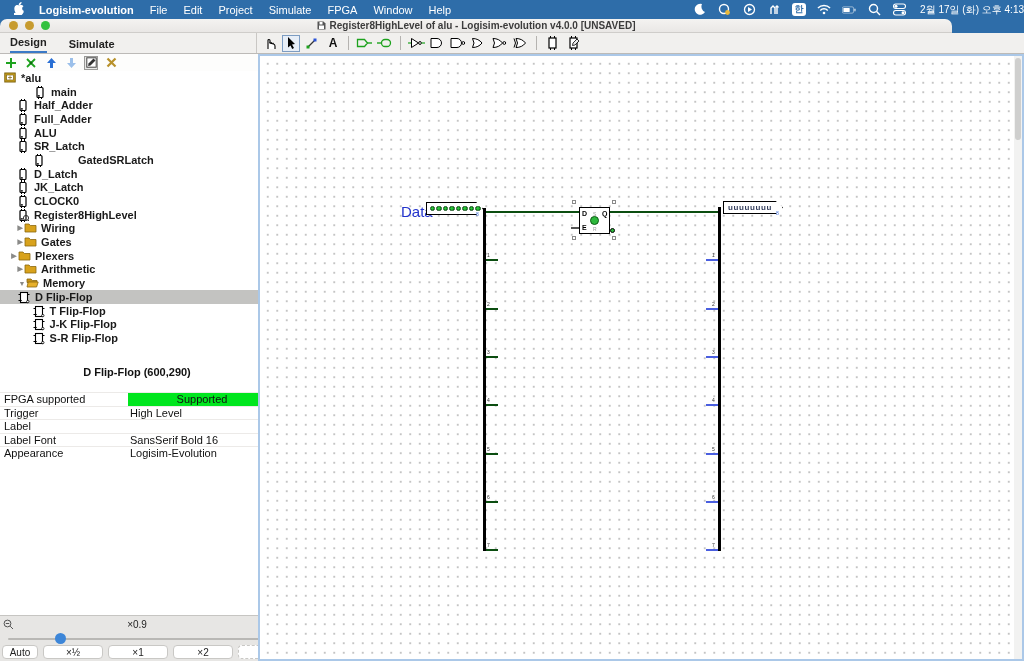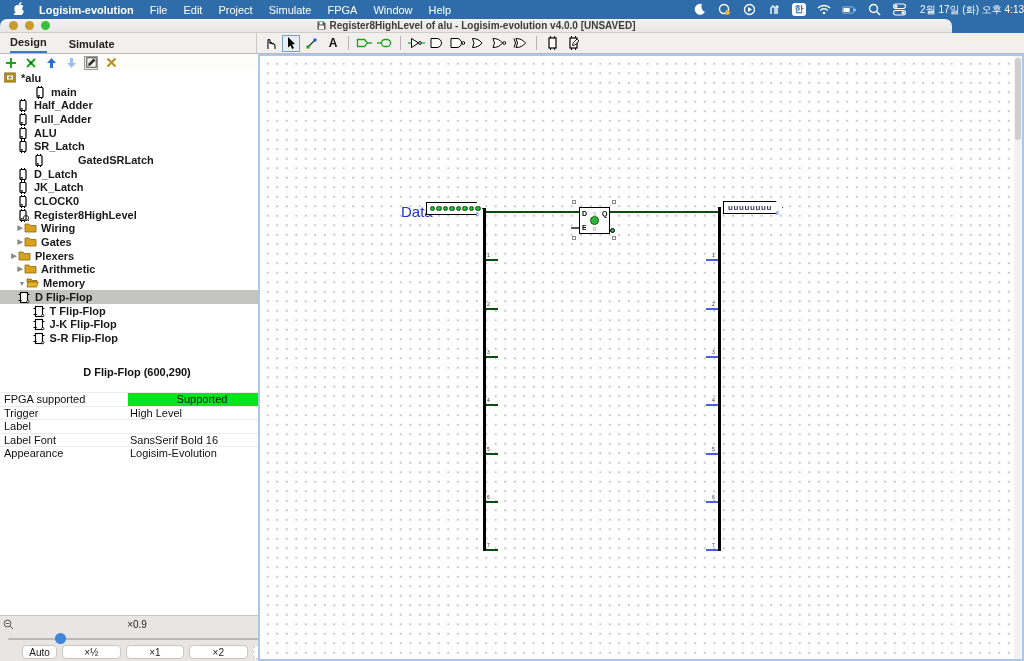--- a/index.html
+++ b/index.html
@@ -629,21 +629,21 @@
             <line x1="2.8" y1="4.5" x2="6.2" y2="4.5" stroke="#555"></line>
             <line x1="4.5" y1="2.8" x2="4.5" y2="6.2" stroke="#555"></line>
           </svg>
       </span>
     </div>
     <div class="sliderrow">
       <div class="slider-track"></div>
       <div class="slider-thumb" id="slider-thumb" style="left: calc(20% - 5px);"></div>
     </div>
     <div class="btnrow" id="zoom-buttons">
-        <button class="zbtn" style="width: 36px; margin-left: 20px;">Auto</button>
+        <button class="zbtn" style="width: 36px;">Auto</button>
         <button class="zbtn" style="width: 60px;">×½</button>
         <button class="zbtn" style="width: 60px;">×1</button>
         <button class="zbtn" style="width: 60px;">×2</button>
         <span class="zbtn dashed"></span>
       </div>
   </div>
 </div>
 
 <div class="canvas" id="canvas">
 

